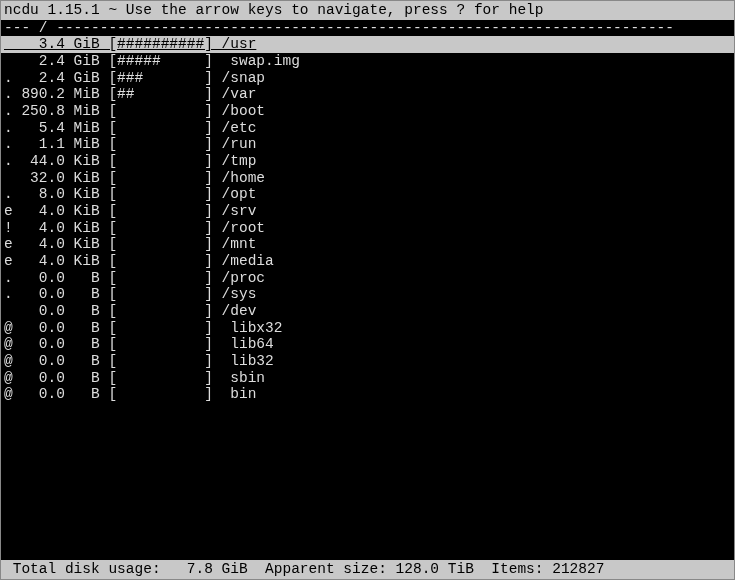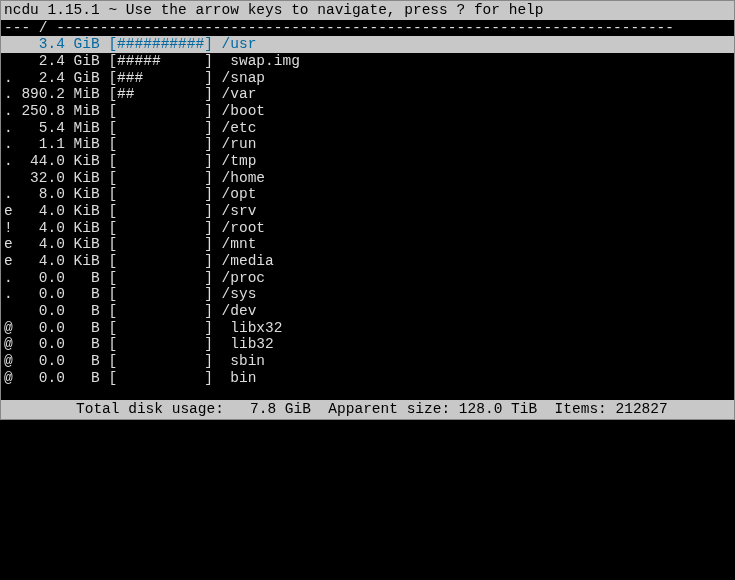--- a/index.html
+++ b/index.html
@@ -8,21 +8,21 @@
     height: 580px;
     overflow: hidden;
     background: #000;
     font-family: "Courier New", Courier, monospace;
     font-size: 14.5px;
     line-height: 1.15;
     color: #ddd;
   }
   .terminal {
     width: 735px;
-    height: 420px;
+    height: 580px;
     background: #000;
     border: 1px solid #888;
     display: flex;
     flex-direction: column;
   }
   .header {
     background: #c8c8c8;
     color: #000;
     padding: 1px 3px;
     white-space: pre;
@@ -34,28 +34,28 @@
   .listing {
     flex: 1 1 auto;
     overflow: hidden;
   }
   .row {
     white-space: pre;
     padding: 0 3px;
   }
   .row.selected {
     background: #c8c8c8;
-    color: #0369a1;
+    color: #000000;
+    text-decoration: underline;
   }
   .footer {
     background: #c8c8c8;
     color: #000;
-    padding: 1px 13px;
+    padding: 1px 3px;
     white-space: pre;
-    text-align: center;
   }
 </style>
 </head>
 <body>
 
 <div class="terminal">
   <div class="header">ncdu 1.15.1 ~ Use the arrow keys to navigate, press ? for help</div>
   <div class="path-line" id="path-line">--- / -----------------------------------------------------------------------</div>
   <div class="listing" id="listing">
       <div class="row selected">    3.4 GiB [##########] /usr</div>
@@ -69,18 +69,19 @@
       <div class="row">   32.0 KiB [          ] /home</div>
       <div class="row">.   8.0 KiB [          ] /opt</div>
       <div class="row">e   4.0 KiB [          ] /srv</div>
       <div class="row">!   4.0 KiB [          ] /root</div>
       <div class="row">e   4.0 KiB [          ] /mnt</div>
       <div class="row">e   4.0 KiB [          ] /media</div>
       <div class="row">.   0.0   B [          ] /proc</div>
       <div class="row">.   0.0   B [          ] /sys</div>
       <div class="row">    0.0   B [          ] /dev</div>
       <div class="row">@   0.0   B [          ]  libx32</div>
+      <div class="row">@   0.0   B [          ]  lib64</div>
       <div class="row">@   0.0   B [          ]  lib32</div>
       <div class="row">@   0.0   B [          ]  sbin</div>
       <div class="row">@   0.0   B [          ]  bin</div>
     </div>
   <div class="footer" id="footer"> Total disk usage:   7.8 GiB  Apparent size: 128.0 TiB  Items: 212827</div>
 </div>
 
 </body></html>

